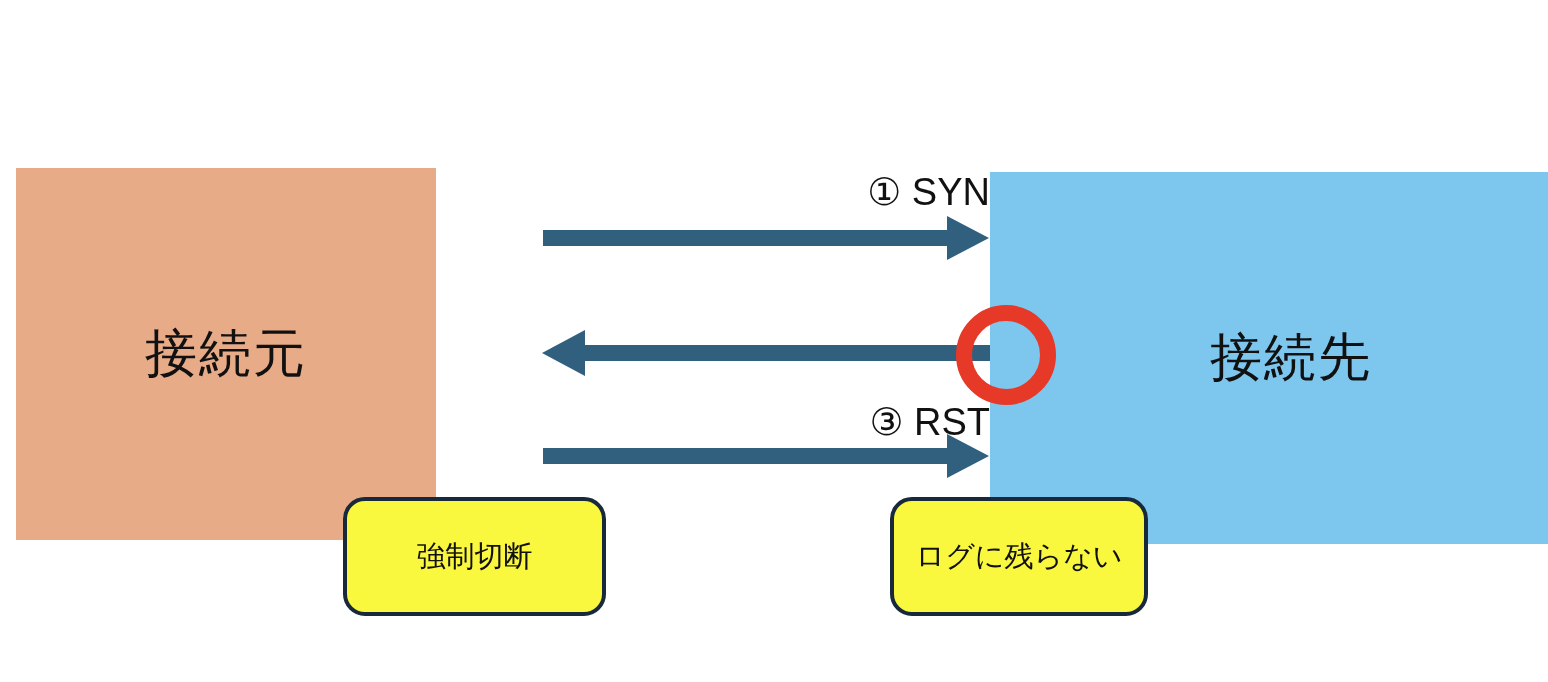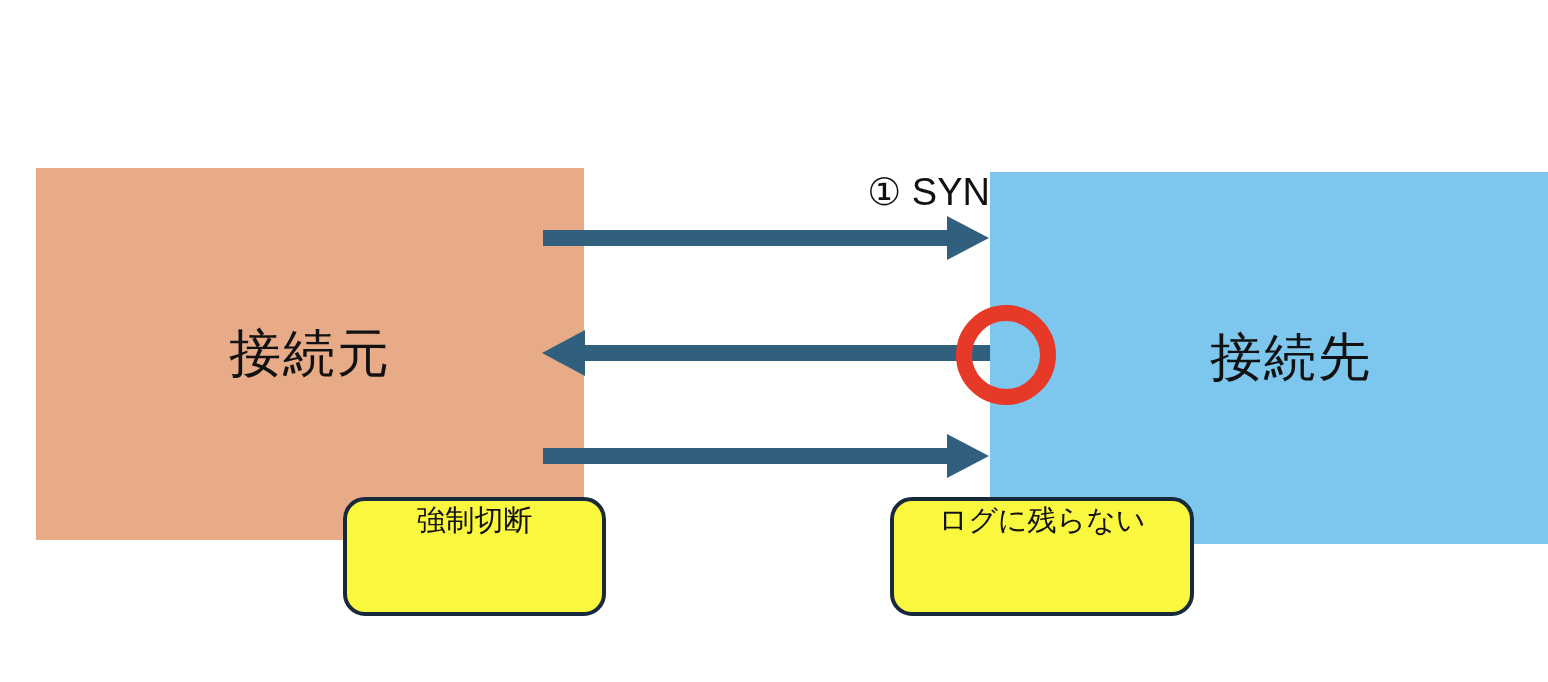--- a/index.html
+++ b/index.html
@@ -18,21 +18,21 @@
     overflow:hidden;
     font-family:"Liberation Sans","DejaVu Sans",sans-serif;
   }
   .node{
     position:absolute;
     display:flex;align-items:center;justify-content:center;
   }
   .node-label{
     font-size:52px;color:#111111;letter-spacing:2px;
   }
-  .node-source{left:36px;top:168px;width:548px;height:372px;background:var(--orange);}
+  .node-source{left:16px;top:168px;width:420px;height:372px;background:var(--orange);}
   .node-target{left:990px;top:172px;width:602px;height:372px;background:var(--blue);}
   .shaft{position:absolute;height:16px;background:var(--arrow);}
   .shaft-1{left:543px;top:230px;width:404px;}
   .shaft-2{left:585px;top:345px;width:405px;}
   .shaft-3{left:543px;top:448px;width:404px;}
   .head{position:absolute;width:0;height:0;}
   .head-right{border-top:22px solid transparent;border-bottom:22px solid transparent;border-left:42px solid var(--arrow);}
   .head-left{border-top:23px solid transparent;border-bottom:23px solid transparent;border-right:43px solid var(--arrow);}
   .head-1{left:947px;top:216px;}
   .head-2{left:542px;top:330px;}
@@ -50,26 +50,26 @@
     width:68px;height:68px;
     border:16px solid var(--red);
     border-radius:50%;
     background:transparent;
   }
   .callout{
     position:absolute;
     background:var(--yellow);
     border:4px solid var(--navy);
     border-radius:22px;
-    display:flex;justify-content:center;
+    display:flex;align-items:center;justify-content:center;
     box-sizing:border-box;
   }
   .callout-text{font-size:29px;color:#111111;}
   .callout-1{left:343px;top:497px;width:263px;height:119px;}
-  .callout-2{left:890px;top:497px;width:304px;height:119px;}
+  .callout-2{left:890px;top:497px;width:258px;height:119px;}
 </style>
 </head>
 <body>
 
 <div class="canvas">
 
   <div class="node node-source">
     <span class="node-label">接続元</span>
   </div>
 
@@ -79,20 +79,21 @@
 
   <div class="shaft shaft-1"></div>
   <div class="head head-right head-1"></div>
   <div class="arrow-label arrow-label-1">① SYN</div>
 
   <div class="shaft shaft-2"></div>
   <div class="head head-left head-2"></div>
 
   <div class="shaft shaft-3"></div>
   <div class="head head-right head-3"></div>
+  <div class="arrow-label arrow-label-3">③ RST</div>
 
   <div class="block-ring"></div>
 
   <div class="callout callout-1">
     <span class="callout-text">強制切断</span>
   </div>
 
   <div class="callout callout-2">
     <span class="callout-text">ログに残らない</span>
   </div>

